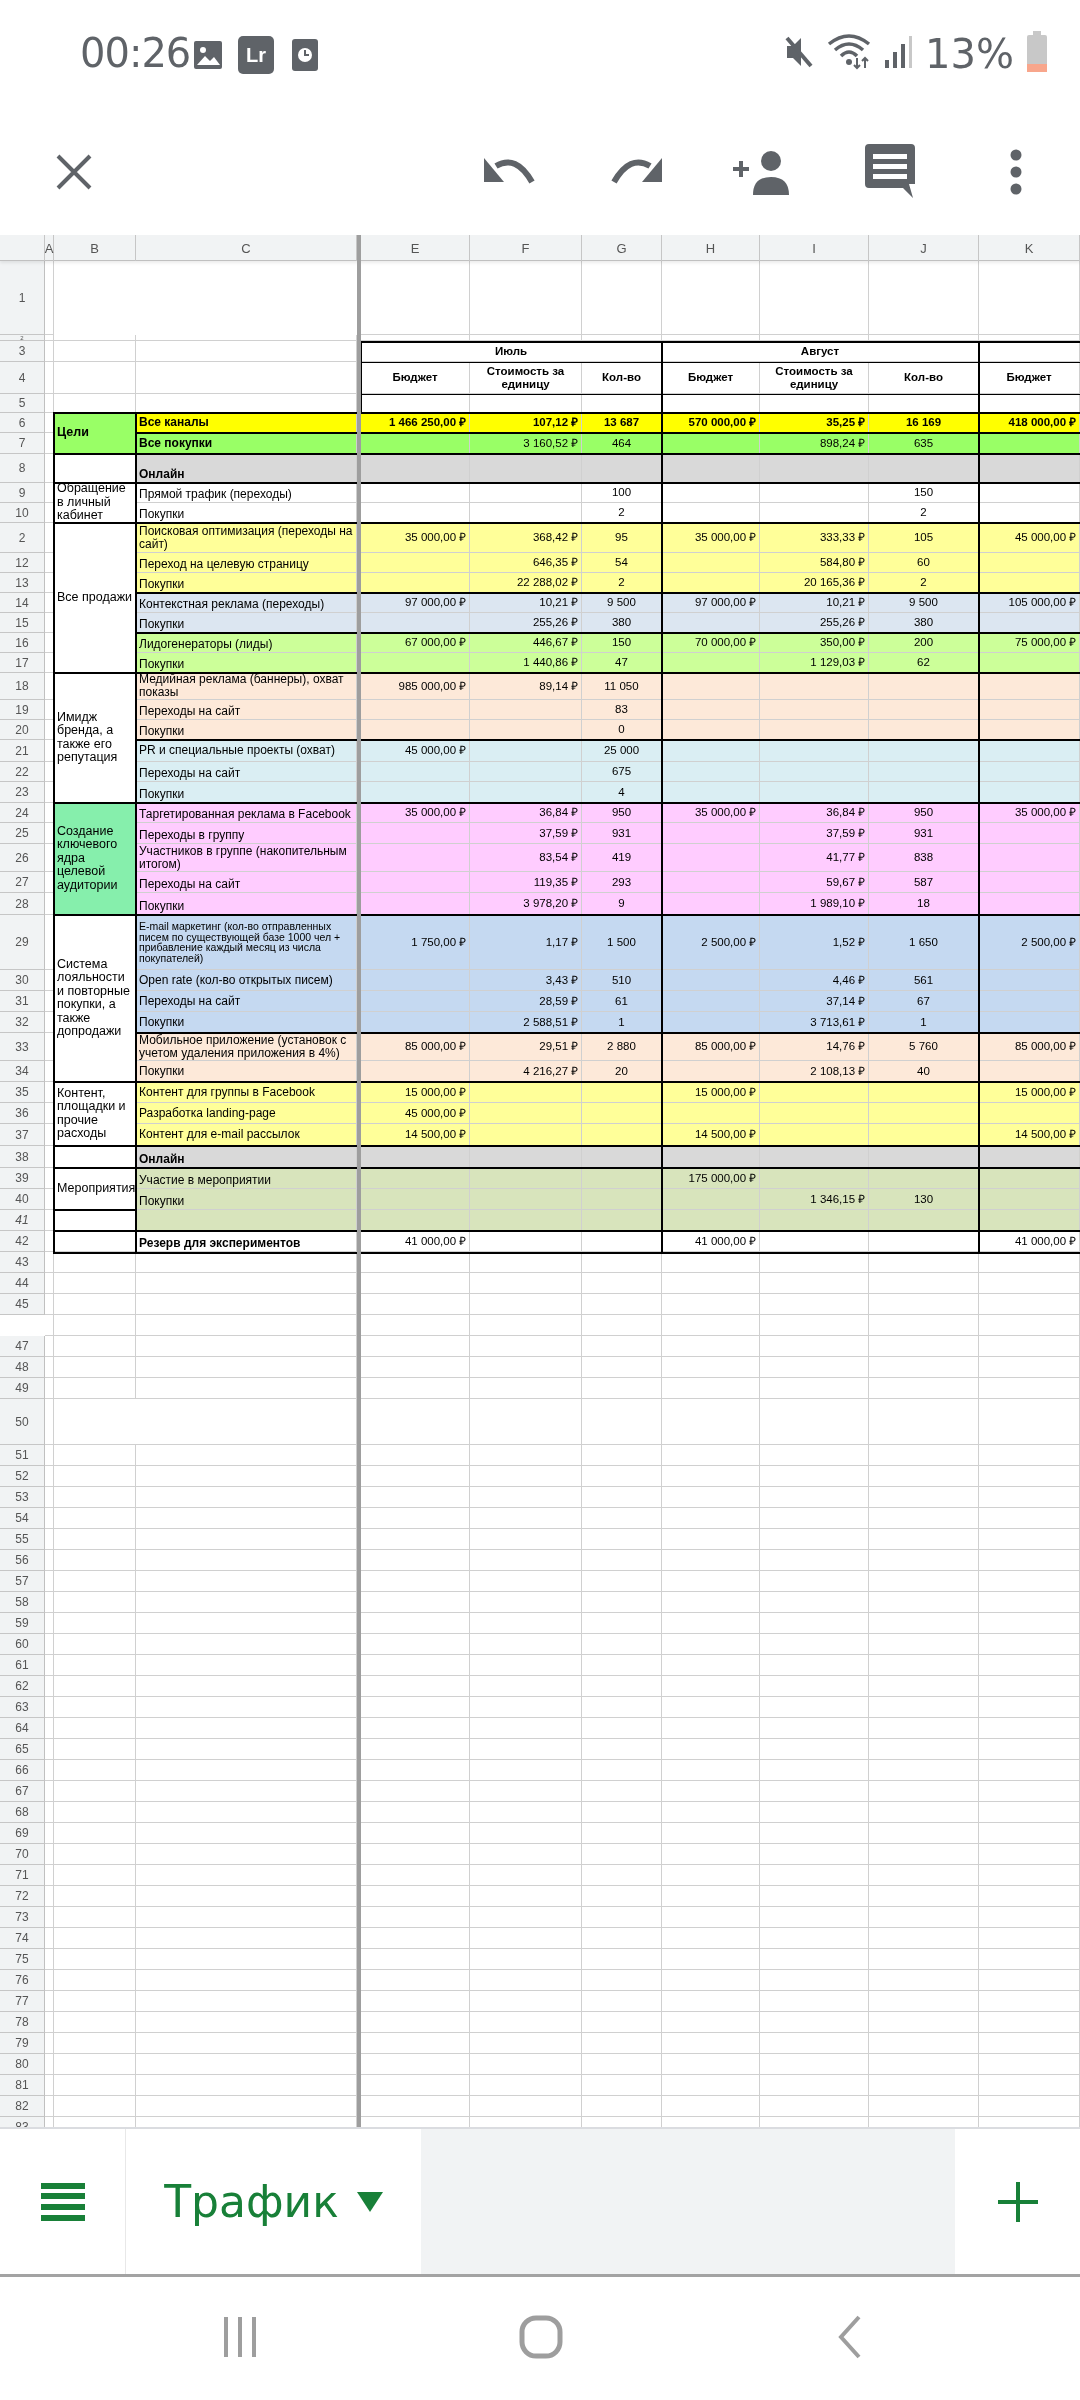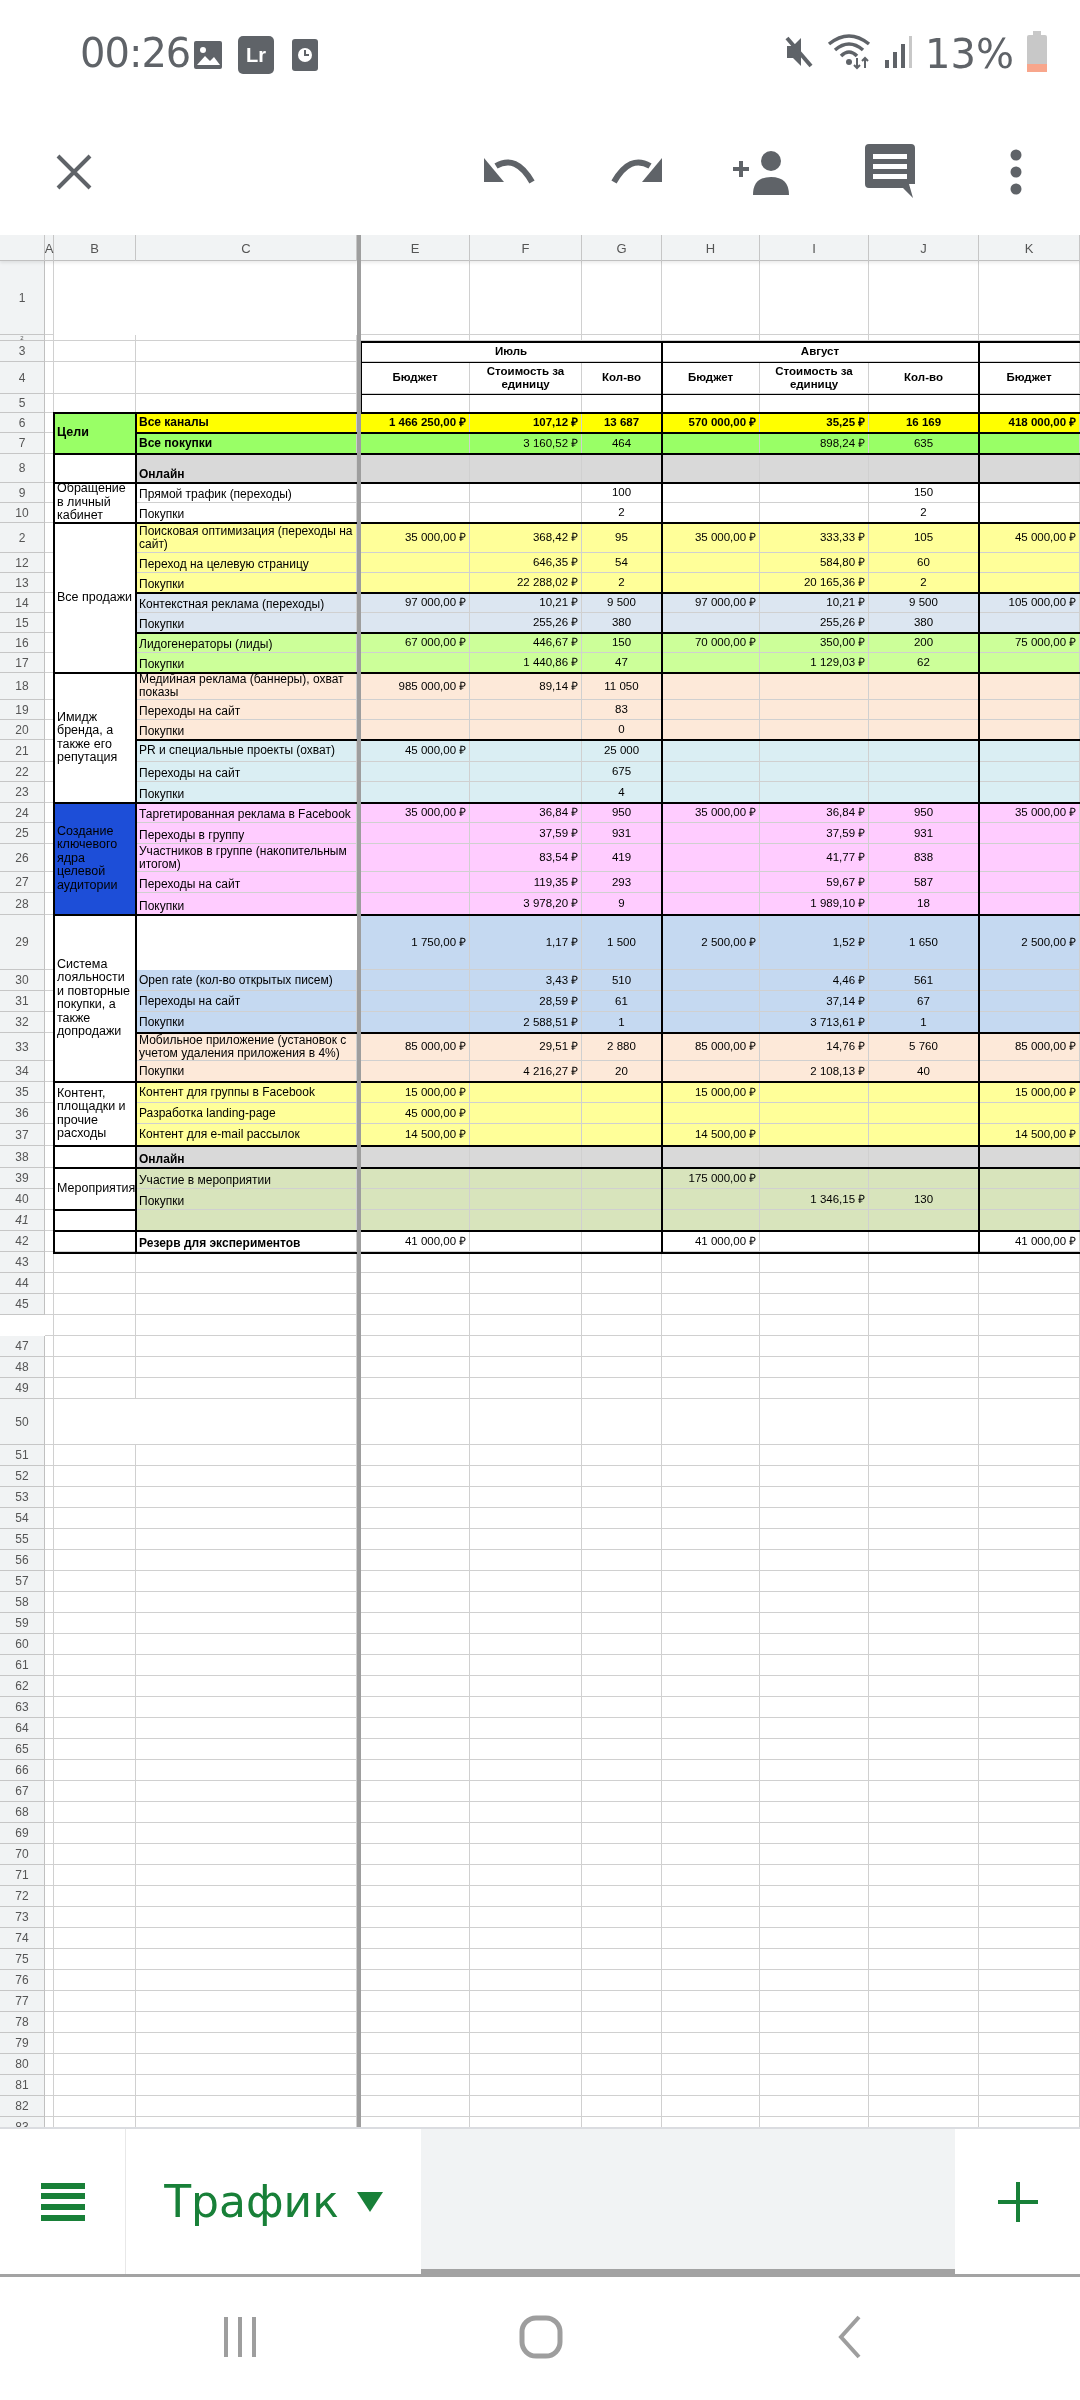--- a/index.html
+++ b/index.html
@@ -16,21 +16,21 @@
   .colhdr .ch { position: absolute; top: 0; height: 26px; border-right: 1px solid #c6c6c6; font-size: 13px; color: #555; display: flex; align-items: center; justify-content: center; }
   .rowhdr { position: absolute; left: 0; width: 45px; background: #f1f3f4; border-right: 1px solid #c0c0c0; border-bottom: 1px solid #c6c6c6; font-size: 12px; color: #555; display: flex; align-items: center; justify-content: center; }
   .cell { position: absolute; border-right: 1px solid #d0d0d0; border-bottom: 1px solid #d0d0d0; font-size: 11.5px; color: #000; overflow: hidden; white-space: nowrap; line-height: 1.05; padding: 0 3px; display: flex; align-items: center; }
   .cell.wrap { white-space: normal; }
   .cell.r { justify-content: flex-end; }
   .cell.c { justify-content: center; text-align: center; }
   .cell.b { font-weight: bold; }
   .cell.bot { align-items: flex-end; padding-bottom: 1px; }
   .frozen-line { position: absolute; left: 357px; top: 0; width: 4px; height: 1892px; background: #9e9e9e; z-index: 6; }
   .thick { position: absolute; background: #000; z-index: 4; }
-  .tabbar { position: absolute; left: 0; top: 2127px; width: 1080px; height: 150px; background: #f1f3f4; border-top: 2px solid #dadce0; border-bottom: 8px solid #a3a3a3; }
+  .tabbar { position: absolute; left: 0; top: 2127px; width: 1080px; height: 150px; background: #f1f3f4; border-top: 2px solid #dadce0; border-bottom: 3px solid #a3a3a3; }
   .tab-menu { position: absolute; left: 0; top: 0; width: 126px; height: 145px; background: #fff; display: flex; align-items: center; justify-content: center; border-right: 1px solid #e8e8e8; }
   .tab-active { position: absolute; left: 126px; top: 0; width: 295px; height: 145px; background: #fff; display: flex; align-items: center; justify-content: center; gap: 18px; }
   .tab-label { color: #188038; font-size: 44px; font-family: "DejaVu Sans", sans-serif; font-weight: 500; }
   .tab-add { position: absolute; left: 955px; top: 0; width: 125px; height: 145px; background: #fff; display: flex; align-items: center; justify-content: center; }
   .navbar { position: absolute; left: 0; top: 2277px; width: 1080px; height: 123px; background: #fff; }
   .nav-btn { position: absolute; top: 30px; width: 80px; height: 60px; display: flex; align-items: center; justify-content: center; }
 </style>
 </head>
 <body>
 
@@ -716,21 +716,21 @@
     <div class="cell " style="left: 470px; width: 112px; top: 159px; height: 19px;"></div>
     <div class="cell " style="left: 582px; width: 80px; top: 159px; height: 19px;"></div>
     <div class="cell " style="left: 662px; width: 98px; top: 159px; height: 19px;"></div>
     <div class="cell " style="left: 760px; width: 109px; top: 159px; height: 19px;"></div>
     <div class="cell " style="left: 869px; width: 110px; top: 159px; height: 19px;"></div>
     <div class="cell " style="left: 979px; width: 101px; top: 159px; height: 19px;"></div>
     <div class="cell wrap b" style="left: 54px; width: 82px; top: 178px; height: 41px; background: rgb(153, 255, 102); font-size: 12.5px; line-height: 1.08;">Цели</div>
     <div class="cell wrap" style="left: 54px; width: 82px; top: 248px; height: 40px; background: rgb(255, 255, 255); font-size: 12.5px; line-height: 1.08;">Обращение в личный кабинет</div>
     <div class="cell wrap" style="left: 54px; width: 82px; top: 438px; height: 130px; background: rgb(255, 255, 255); font-size: 12.5px; line-height: 1.08;">Имидж бренда, а также его репутация</div>
     <div class="cell wrap" style="left: 54px; width: 82px; top: 288px; height: 150px; background: rgb(255, 255, 255); font-size: 12.5px; line-height: 1.08;">Все продажи</div>
-    <div class="cell wrap" style="left: 54px; width: 82px; top: 568px; height: 112px; background: #1d4ed8; font-size: 12.5px; line-height: 1.08;">Создание ключевого ядра целевой аудитории</div>
+    <div class="cell wrap" style="left: 54px; width: 82px; top: 568px; height: 112px; background: #86efac; font-size: 12.5px; line-height: 1.08;">Создание ключевого ядра целевой аудитории</div>
     <div class="cell wrap" style="left: 54px; width: 82px; top: 680px; height: 167px; background: rgb(255, 255, 255); font-size: 12.5px; line-height: 1.08;">Система лояльности и повторные покупки, а также допродажи</div>
     <div class="cell wrap" style="left: 54px; width: 82px; top: 847px; height: 64px; background: rgb(255, 255, 255); font-size: 12.5px; line-height: 1.08;">Контент, площадки и прочие расходы</div>
     <div class="cell wrap" style="left: 54px; width: 82px; top: 933px; height: 42px; background: rgb(255, 255, 255); font-size: 12.5px; line-height: 1.08;">Мероприятия</div>
     <div class="cell " style="left: 54px; width: 82px; top: 219px; height: 29px; background: rgb(255, 255, 255);"></div>
     <div class="cell " style="left: 54px; width: 82px; top: 911px; height: 22px; background: rgb(255, 255, 255);"></div>
     <div class="cell " style="left: 54px; width: 82px; top: 975px; height: 21px; background: rgb(255, 255, 255);"></div>
     <div class="cell " style="left: 54px; width: 82px; top: 996px; height: 21px; background: rgb(255, 255, 255);"></div>
     <div class="cell wrap b" style="left: 136px; width: 221px; top: 178px; height: 20px; background: rgb(255, 255, 0); font-size: 12px; line-height: 1.05;">Все каналы</div>
     <div class="cell r b" style="left: 361px; width: 109px; top: 178px; height: 20px; background: rgb(255, 255, 0); font-size: 11.5px; font-family: &quot;Liberation Sans&quot;, sans-serif;">1 466 250,00 ₽</div>
     <div class="cell r b" style="left: 470px; width: 112px; top: 178px; height: 20px; background: rgb(255, 255, 0); font-size: 11.5px; font-family: &quot;Liberation Sans&quot;, sans-serif;">107,12 ₽</div>
@@ -908,20 +908,21 @@
     <div class="cell c" style="left: 869px; width: 110px; top: 637px; height: 21px; background: rgb(255, 204, 255); font-size: 11.5px; font-family: &quot;Liberation Sans&quot;, sans-serif; align-items: center;">587</div>
     <div class="cell r" style="left: 979px; width: 101px; top: 637px; height: 21px; background: rgb(255, 204, 255); font-size: 11.5px; font-family: &quot;Liberation Sans&quot;, sans-serif; align-items: center;"></div>
     <div class="cell wrap bot" style="left: 136px; width: 221px; top: 658px; height: 22px; background: rgb(255, 204, 255); font-size: 12px; line-height: 1.05;">Покупки</div>
     <div class="cell r" style="left: 361px; width: 109px; top: 658px; height: 22px; background: rgb(255, 204, 255); font-size: 11.5px; font-family: &quot;Liberation Sans&quot;, sans-serif; align-items: center;"></div>
     <div class="cell r" style="left: 470px; width: 112px; top: 658px; height: 22px; background: rgb(255, 204, 255); font-size: 11.5px; font-family: &quot;Liberation Sans&quot;, sans-serif; align-items: center;">3 978,20 ₽</div>
     <div class="cell c" style="left: 582px; width: 80px; top: 658px; height: 22px; background: rgb(255, 204, 255); font-size: 11.5px; font-family: &quot;Liberation Sans&quot;, sans-serif; align-items: center;">9</div>
     <div class="cell r" style="left: 662px; width: 98px; top: 658px; height: 22px; background: rgb(255, 204, 255); font-size: 11.5px; font-family: &quot;Liberation Sans&quot;, sans-serif; align-items: center;"></div>
     <div class="cell r" style="left: 760px; width: 109px; top: 658px; height: 22px; background: rgb(255, 204, 255); font-size: 11.5px; font-family: &quot;Liberation Sans&quot;, sans-serif; align-items: center;">1 989,10 ₽</div>
     <div class="cell c" style="left: 869px; width: 110px; top: 658px; height: 22px; background: rgb(255, 204, 255); font-size: 11.5px; font-family: &quot;Liberation Sans&quot;, sans-serif; align-items: center;">18</div>
     <div class="cell r" style="left: 979px; width: 101px; top: 658px; height: 22px; background: rgb(255, 204, 255); font-size: 11.5px; font-family: &quot;Liberation Sans&quot;, sans-serif; align-items: center;"></div>
+    <div class="cell wrap" style="left: 136px; width: 221px; top: 680px; height: 55px; background: rgb(197, 217, 241); font-size: 10.5px; line-height: 1; white-space: normal;">E-mail маркетинг (кол-во отправленных писем по существующей базе 1000 чел + прибавление каждый месяц из числа покупателей)</div>
     <div class="cell r" style="left: 361px; width: 109px; top: 680px; height: 55px; background: rgb(197, 217, 241); font-size: 11.5px; font-family: &quot;Liberation Sans&quot;, sans-serif;">1 750,00 ₽</div>
     <div class="cell r" style="left: 470px; width: 112px; top: 680px; height: 55px; background: rgb(197, 217, 241); font-size: 11.5px; font-family: &quot;Liberation Sans&quot;, sans-serif;">1,17 ₽</div>
     <div class="cell c" style="left: 582px; width: 80px; top: 680px; height: 55px; background: rgb(197, 217, 241); font-size: 11.5px; font-family: &quot;Liberation Sans&quot;, sans-serif;">1 500</div>
     <div class="cell r" style="left: 662px; width: 98px; top: 680px; height: 55px; background: rgb(197, 217, 241); font-size: 11.5px; font-family: &quot;Liberation Sans&quot;, sans-serif;">2 500,00 ₽</div>
     <div class="cell r" style="left: 760px; width: 109px; top: 680px; height: 55px; background: rgb(197, 217, 241); font-size: 11.5px; font-family: &quot;Liberation Sans&quot;, sans-serif;">1,52 ₽</div>
     <div class="cell c" style="left: 869px; width: 110px; top: 680px; height: 55px; background: rgb(197, 217, 241); font-size: 11.5px; font-family: &quot;Liberation Sans&quot;, sans-serif;">1 650</div>
     <div class="cell r" style="left: 979px; width: 101px; top: 680px; height: 55px; background: rgb(197, 217, 241); font-size: 11.5px; font-family: &quot;Liberation Sans&quot;, sans-serif;">2 500,00 ₽</div>
     <div class="cell wrap" style="left: 136px; width: 221px; top: 735px; height: 21px; background: rgb(197, 217, 241); font-size: 12px; line-height: 1.05;">Open rate (кол-во открытых писем)</div>
     <div class="cell r" style="left: 361px; width: 109px; top: 735px; height: 21px; background: rgb(197, 217, 241); font-size: 11.5px; font-family: &quot;Liberation Sans&quot;, sans-serif;"></div>
     <div class="cell r" style="left: 470px; width: 112px; top: 735px; height: 21px; background: rgb(197, 217, 241); font-size: 11.5px; font-family: &quot;Liberation Sans&quot;, sans-serif;">3,43 ₽</div>

